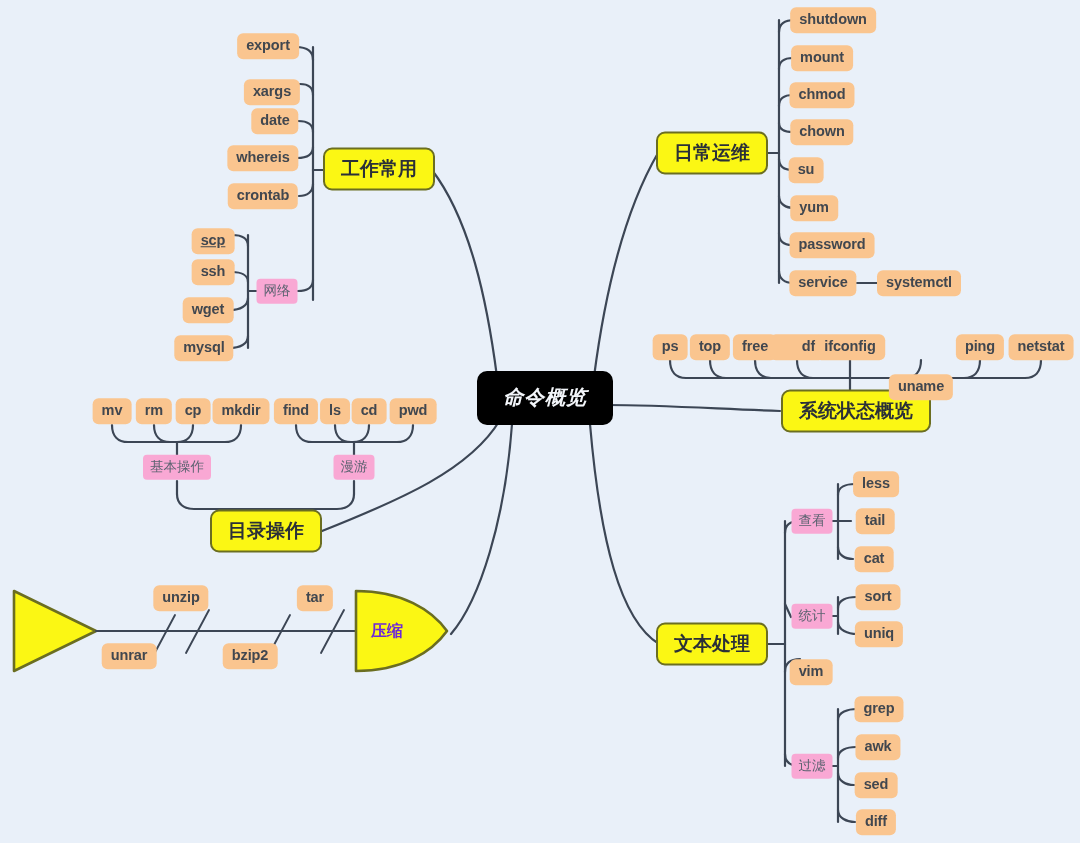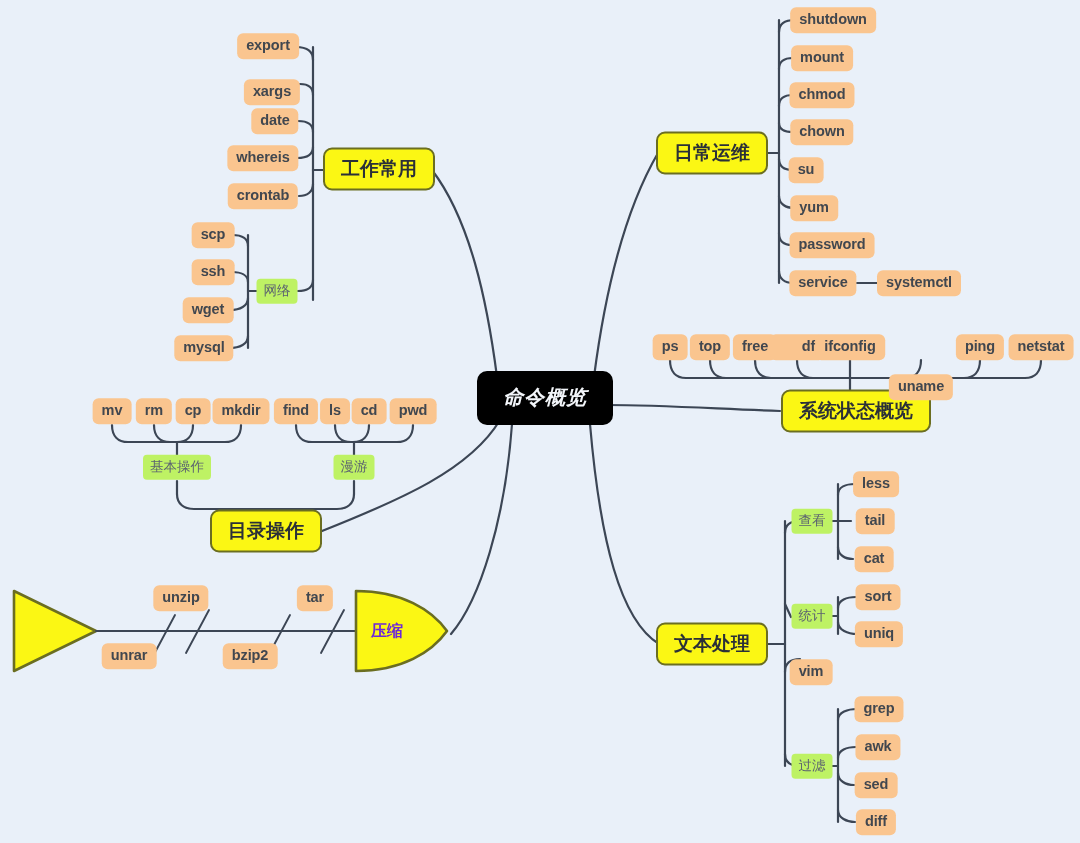--- a/index.html
+++ b/index.html
@@ -48,21 +48,21 @@
     color: #2b3038;
     border: 2px solid #6b6e21;
     border-radius: 9px;
     font-size: 19px;
     font-weight: bold;
     padding: 9px 16px 11px 16px;
     line-height: 1;
   }
   
   .sublabel {
-    background: #bef264;
+    background: #f9a8d4;
     color: #5b6270;
     border-radius: 4px;
     font-size: 13.5px;
     padding: 5px 7px 6px 7px;
     line-height: 1;
   }
   
   .root-node {
     background: #000000;
     color: #f3f6fa;
@@ -198,21 +198,21 @@
   <div class="node root-node" style="left:545px; top:398px;">命令概览</div>
 
   <div class="node branch" style="left:379px; top:169px;">工作常用</div>
   <div class="node leaf" style="left:268px; top:46px;">export</div>
   <div class="node leaf" style="left:272px; top:84px;margin-top:8px;">xargs</div>
   <div class="node leaf" style="left:275px; top:121px;">date</div>
   <div class="node leaf" style="left:263px; top:158px;">whereis</div>
   <div class="node leaf" style="left:263px; top:196px;">crontab</div>
 
   <div class="node sublabel" style="left:277px; top:291px;">网络</div>
-  <div class="node leaf" style="left:213px; top:235px;">scp</div>
+  <div class="node leaf" style="left:213px; top:241px;text-decoration:underline;">scp</div>
   <div class="node leaf" style="left:213px; top:272px;">ssh</div>
   <div class="node leaf" style="left:208px; top:310px;">wget</div>
   <div class="node leaf" style="left:204px; top:348px;">mysql</div>
 
   <div class="node branch" style="left:266px; top:531px;">目录操作</div>
   <div class="node sublabel" style="left:177px; top:467px;">基本操作</div>
   <div class="node sublabel" style="left:354px; top:467px;">漫游</div>
   <div class="node leaf" style="left:112px; top:411px;">mv</div>
   <div class="node leaf" style="left:154px; top:411px;">rm</div>
   <div class="node leaf" style="left:193px; top:411px;">cp</div>

